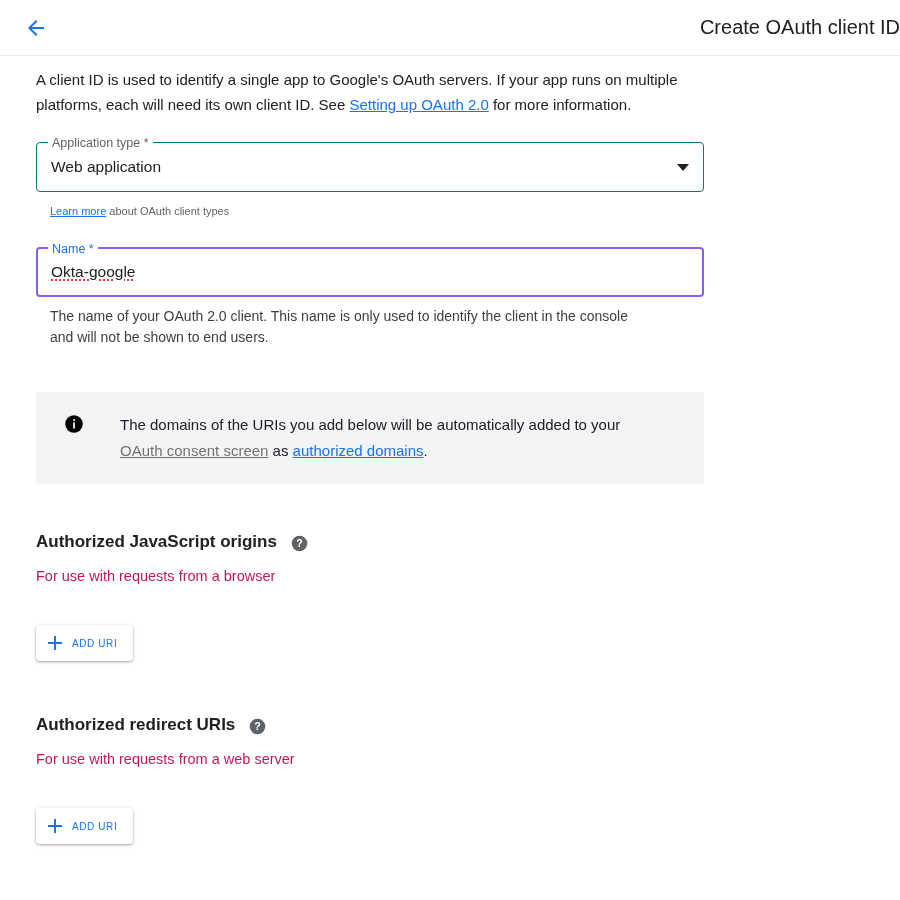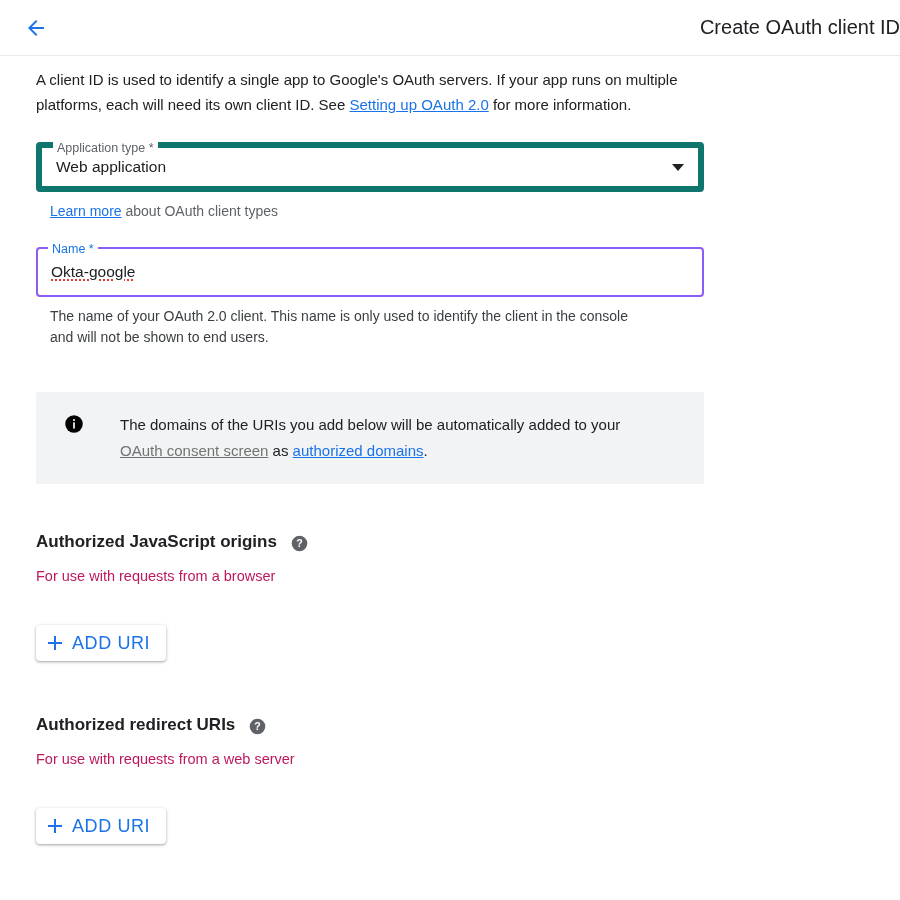--- a/index.html
+++ b/index.html
@@ -62,21 +62,21 @@
     text-decoration: underline;
     cursor: pointer;
   }
 
   
   .field-wrap { width: 668px; }
 
   .mdc-field {
     position: relative;
     height: 50px;
-    border: 6px solid #0f766e;
+    border: 1px solid #0f766e;
     border-radius: 4px;
     background: #fff;
     display: flex;
     align-items: center;
     padding: 0 14px;
     cursor: pointer;
   }
   .mdc-field.focused {
     border: 2px solid #8b5cf6;
     padding: 0 13px;
@@ -113,21 +113,21 @@
   .caret {
     width: 0; height: 0;
     border-left: 6px solid transparent;
     border-right: 6px solid transparent;
     border-top: 7px solid #202124;
     margin-left: 8px;
     flex: 0 0 auto;
   }
 
   .helper {
-    font-size: 14px;
+    font-size: 11px;
     line-height: 21px;
     color: #5f6368;
     margin-top: 9px;
     padding-left: 14px;
     width: 660px;
   }
   .helper-sub {
     font-size: 14px;
     line-height: 21px;
     color: #3c4043;
@@ -184,21 +184,21 @@
     display: inline-flex;
     align-items: center;
     height: 36px;
     padding: 0 16px 0 12px;
     background: #fff;
     border: none;
     border-radius: 4px;
     box-shadow: 0 1px 2px 0 rgba(60,64,67,.30), 0 1px 3px 1px rgba(60,64,67,.15);
     color: #1a73e8;
     font-family: inherit;
-    font-size: 18px;
+    font-size: 10px;
     font-weight: 500;
     letter-spacing: .6px;
     cursor: pointer;
   }
   .plus {
     position: relative;
     width: 14px; height: 14px;
     margin-right: 10px;
     flex: 0 0 auto;
   }

